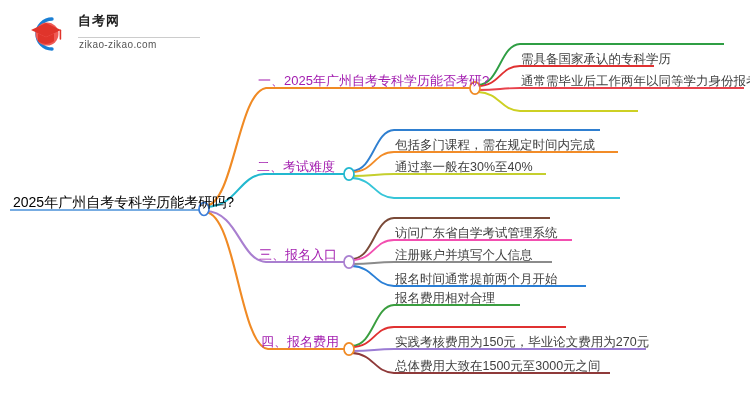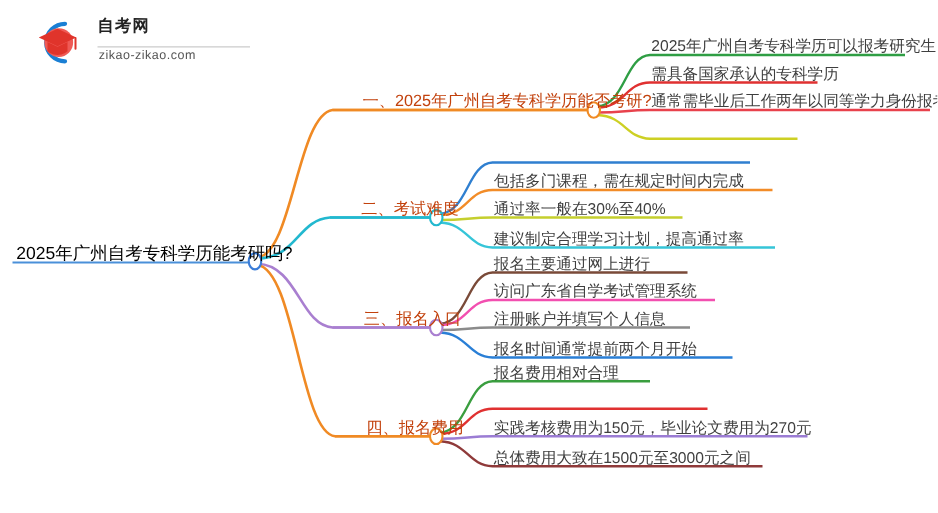--- a/index.html
+++ b/index.html
@@ -80,22 +80,21 @@
     white-space: nowrap;
     color: #3a3a3a;
     line-height: 1;
   }
   .node-root {
     font-size: 14px;
     color: #000000;
   }
   .node-b1 {
     font-size: 13px;
-    color: #c2410c;
-    margin-left: 32px;
+    color: #a21caf;
   }
   .node-leaf {
     font-size: 12.5px;
     color: #3f3f3f;
   }
 </style>
 </head>
 <body>
 
 <div id="page">
@@ -157,31 +156,28 @@
     <ellipse cx="204" cy="209" rx="5" ry="6.5" fill="#ffffff" stroke="#3b7dd8" stroke-width="1.7"></ellipse>
     <ellipse cx="475" cy="88" rx="5" ry="6.2" fill="#ffffff" stroke="#f08a24" stroke-width="1.7"></ellipse>
     <ellipse cx="349" cy="174" rx="5" ry="6.2" fill="#ffffff" stroke="#22b8cf" stroke-width="1.7"></ellipse>
     <ellipse cx="349" cy="262" rx="5" ry="6.2" fill="#ffffff" stroke="#a97fd0" stroke-width="1.7"></ellipse>
     <ellipse cx="349" cy="349" rx="5" ry="6.2" fill="#ffffff" stroke="#f08a24" stroke-width="1.7"></ellipse>
   </svg>
 
   <div class="node node-root" style="left:13px; top:195px;">2025年广州自考专科学历能考研吗?</div>
 
   <div class="node node-b1" style="left:258px; top:74px;">一、2025年广州自考专科学历能否考研?</div>
-  <div class="node node-leaf" style="left:521px; top:31px;">2025年广州自考专科学历可以报考研究生</div>
   <div class="node node-leaf" style="left:521px; top:53px;">需具备国家承认的专科学历</div>
   <div class="node node-leaf" style="left:521px; top:75px;">通常需毕业后工作两年以同等学力身份报考</div>
 
   <div class="node node-b1" style="left:257px; top:160px;">二、考试难度</div>
   <div class="node node-leaf" style="left:395px; top:139px;">包括多门课程，需在规定时间内完成</div>
   <div class="node node-leaf" style="left:395px; top:161px;">通过率一般在30%至40%</div>
-  <div class="node node-leaf" style="left:395px; top:185px;">建议制定合理学习计划，提高通过率</div>
 
   <div class="node node-b1" style="left:259px; top:248px;">三、报名入口</div>
-  <div class="node node-leaf" style="left:395px; top:205px;">报名主要通过网上进行</div>
   <div class="node node-leaf" style="left:395px; top:227px;">访问广东省自学考试管理系统</div>
   <div class="node node-leaf" style="left:395px; top:249px;">注册账户并填写个人信息</div>
   <div class="node node-leaf" style="left:395px; top:273px;">报名时间通常提前两个月开始</div>
 
   <div class="node node-b1" style="left:261px; top:335px;">四、报名费用</div>
   <div class="node node-leaf" style="left:395px; top:292px;">报名费用相对合理</div>
   <div class="node node-leaf" style="left:395px; top:336px;">实践考核费用为150元，毕业论文费用为270元</div>
   <div class="node node-leaf" style="left:395px; top:360px;">总体费用大致在1500元至3000元之间</div>
 
 </div>

